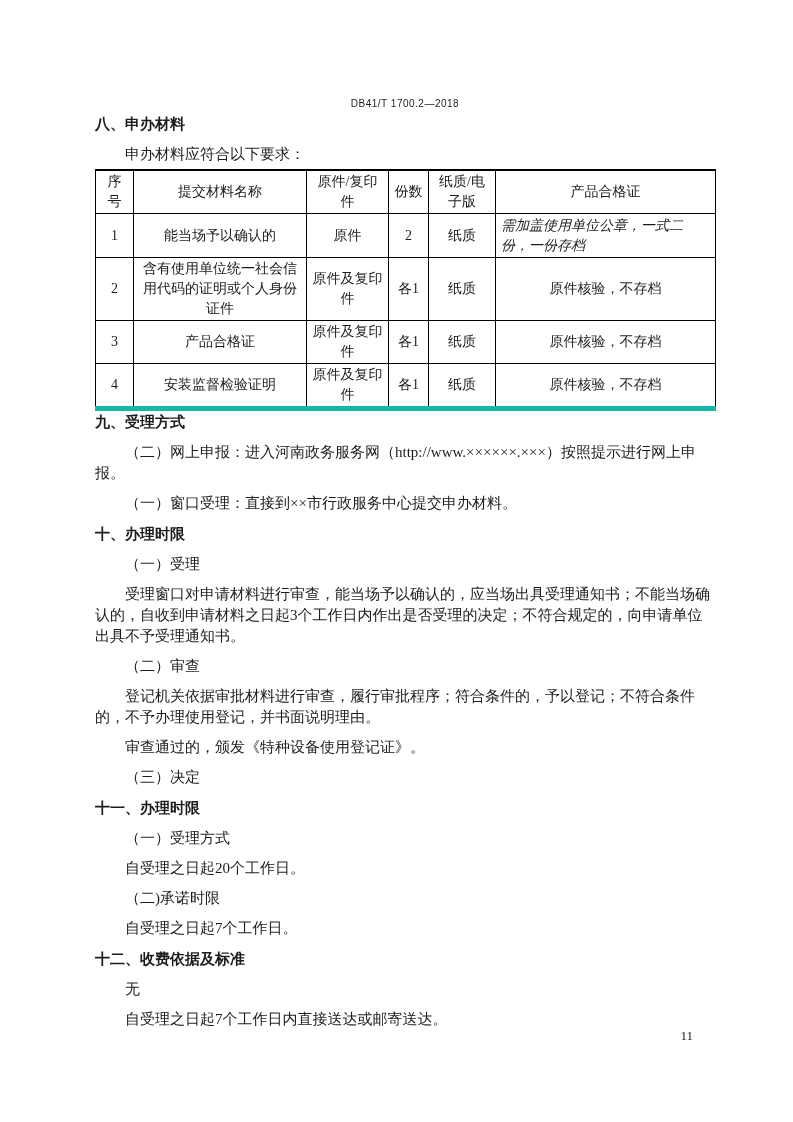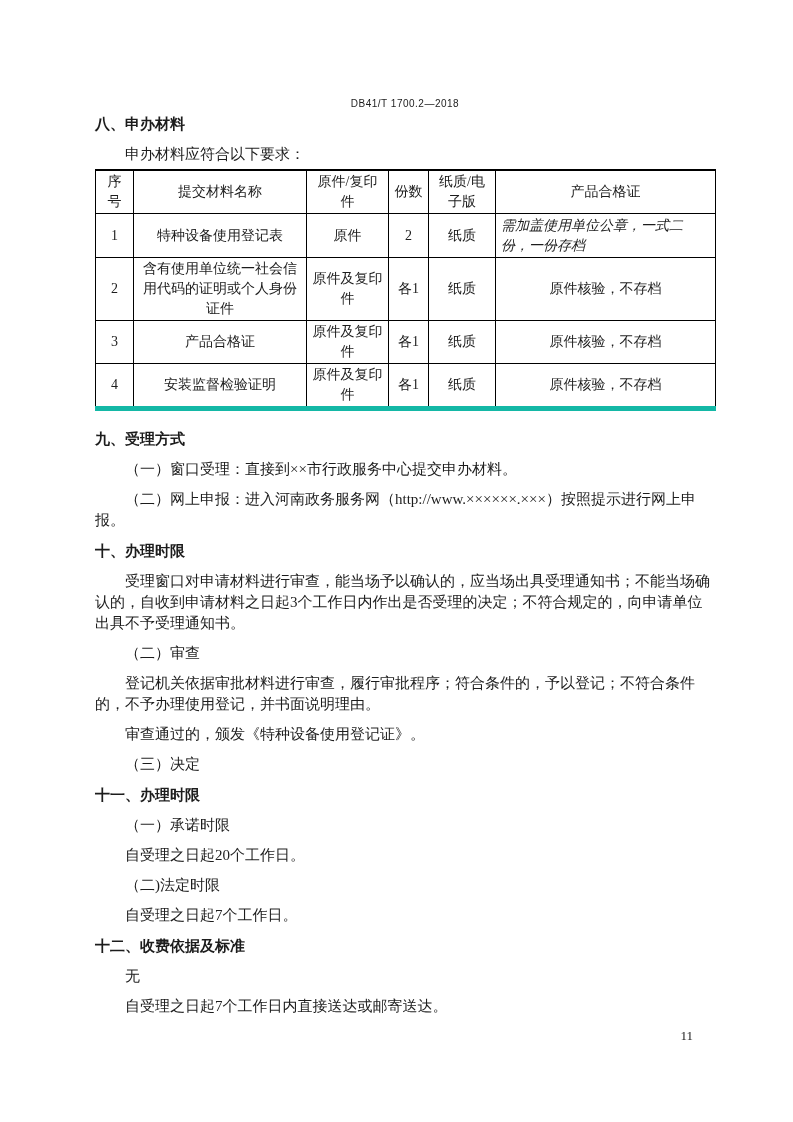--- a/index.html
+++ b/index.html
@@ -26,21 +26,21 @@
     font-family: "Liberation Sans", "DejaVu Sans", sans-serif;
   }
   .sec-title {
     font-family: "Liberation Sans", "DejaVu Sans", sans-serif;
     font-weight: bold;
     font-size: 15px;
     line-height: 22px;
     margin: 0 0 9px 0;
   }
   .mt18 { }
-  .mt17 { margin-top: 17px; }
+  .mt17 { }
   .para {
     font-size: 15px;
     line-height: 21px;
     text-indent: 2em;
     margin: 8px 0 9px 0;
   }
   .mb4 { margin-bottom: 4px; }
   table.materials {
     border-collapse: collapse;
     width: 620px;
@@ -101,21 +101,21 @@
         <th>提交材料名称</th>
         <th>原件/复印件</th>
         <th>份数</th>
         <th>纸质/电子版</th>
         <th>产品合格证</th>
       </tr>
     </thead>
     <tbody>
       <tr class="row-tall1">
         <td>1</td>
-        <td>特种设备使用登记表</td>
+        <td>能当场予以确认的</td>
         <td>原件</td>
         <td>2</td>
         <td>纸质</td>
         <td class="ta-left">需加盖使用单位公章，一式二份，一份存档</td>
       </tr>
       <tr class="row-tall2">
         <td>2</td>
         <td>含有使用单位统一社会信用代码的证明或个人身份证件</td>
         <td>原件及复印件</td>
         <td>各1</td>
@@ -135,34 +135,35 @@
         <td>安装监督检验证明</td>
         <td>原件及复印件</td>
         <td>各1</td>
         <td>纸质</td>
         <td>原件核验，不存档</td>
       </tr>
     </tbody>
   </table>
 
   <h2 class="sec-title mt17">九、受理方式</h2>
+  <p class="para">（二）网上申报：进入河南政务服务网（http://www.××××××.×××）按照提示进行网上申报。</p>
   <p class="para">（一）窗口受理：直接到××市行政服务中心提交申办材料。</p>
-  <p class="para">（二）网上申报：进入河南政务服务网（http://www.××××××.×××）按照提示进行网上申报。</p>
 
   <h2 class="sec-title">十、办理时限</h2>
+  <p class="para">（一）受理</p>
   <p class="para">受理窗口对申请材料进行审查，能当场予以确认的，应当场出具受理通知书；不能当场确认的，自收到申请材料之日起3个工作日内作出是否受理的决定；不符合规定的，向申请单位出具不予受理通知书。</p>
   <p class="para">（二）审查</p>
   <p class="para">登记机关依据审批材料进行审查，履行审批程序；符合条件的，予以登记；不符合条件的，不予办理使用登记，并书面说明理由。</p>
   <p class="para">审查通过的，颁发《特种设备使用登记证》。</p>
   <p class="para">（三）决定</p>
 
   <h2 class="sec-title">十一、办理时限</h2>
-  <p class="para">（一）承诺时限</p>
+  <p class="para">（一）受理方式</p>
   <p class="para">自受理之日起20个工作日。</p>
-  <p class="para">（二)法定时限</p>
+  <p class="para">（二)承诺时限</p>
   <p class="para">自受理之日起7个工作日。</p>
 
   <h2 class="sec-title">十二、收费依据及标准</h2>
   <p class="para">无</p>
 
   <p class="para">自受理之日起7个工作日内直接送达或邮寄送达。</p>
 
   <div class="page-number">11</div>
 
 </div>

